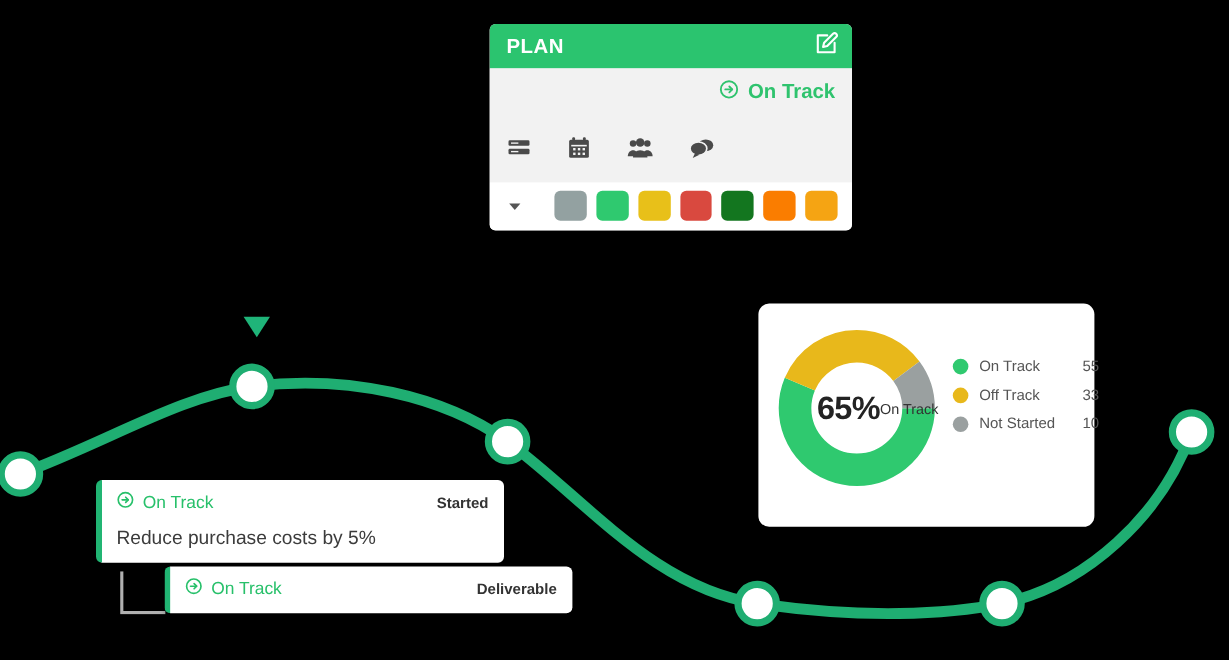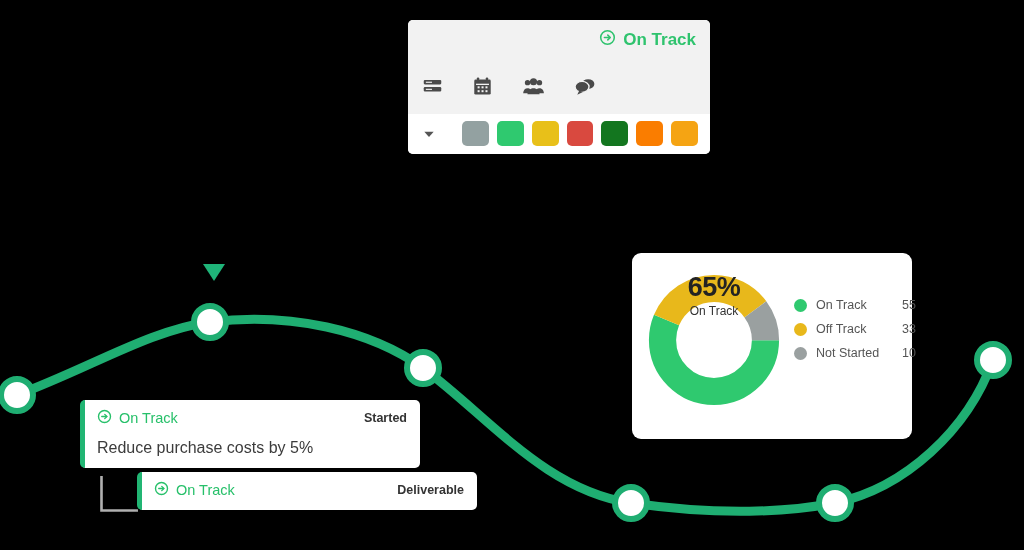--- a/index.html
+++ b/index.html
@@ -110,21 +110,21 @@
     box-shadow: 0 2px 7px rgba(0,0,0,.3);
     padding: 13px 0 0 0;
   }
   #agg-card .agg-title {
     text-align: center; color: #4a4a4a; font-size: 15.5px;
   }
   #agg-card .agg-body { display: flex; align-items: center; margin-top: 6px; }
   #agg-card .donut-wrap { position: relative; width: 136px; height: 136px; margin-left: 14px; }
   #agg-card .donut-center {
     position: absolute; inset: 0;
-    display: flex; flex-direction: column; align-items: center; justify-content: flex-start;
+    display: flex; flex-direction: row; align-items: center; justify-content: flex-end;
     pointer-events: none;
   }
   #agg-card .donut-pct { font-size: 27px; font-weight: bold; color: #232323; letter-spacing: -.5px; }
   #agg-card .donut-sub { font-size: 12px; color: #333333; margin-top: 1px; }
   #agg-card .legend { margin-left: 12px; margin-top: -22px; }
   #agg-card .legend-row {
     display: flex; align-items: center; height: 24px; font-size: 12.5px; color: #555555;
   }
   #agg-card .legend-dot { width: 13px; height: 13px; border-radius: 50%; margin-right: 9px; flex: 0 0 auto; }
   #agg-card .legend-label { width: 86px; }
@@ -147,20 +147,29 @@
       <circle cx="423" cy="368" r="16" fill="#ffffff" stroke="#1FAE72" stroke-width="6"></circle>
       <circle cx="631" cy="503" r="16" fill="#ffffff" stroke="#1FAE72" stroke-width="6"></circle>
       <circle cx="835" cy="503" r="16" fill="#ffffff" stroke="#1FAE72" stroke-width="6"></circle>
       <circle cx="993" cy="360" r="16" fill="#ffffff" stroke="#1FAE72" stroke-width="6"></circle>
     </g>
   </svg>
 
   <div class="bubble-tail"></div>
 
   <div id="plan-card">
+    <div class="plan-header">
+      <span class="label">PLAN</span>
+      <span>
+        <svg width="21" height="21" viewBox="0 0 24 24" fill="none" stroke="#ffffff" stroke-width="2" stroke-linecap="round" stroke-linejoin="round">
+          <path d="M4 4 h9 M4 4 v16 h16 v-9"></path>
+          <path d="M18.5 2.5 a2.1 2.1 0 0 1 3 3 L13 14 l-4 1 1-4 z"></path>
+        </svg>
+      </span>
+    </div>
 
     <div class="plan-body">
       <div class="plan-status">
         <span>
           <svg width="17" height="17" viewBox="0 0 24 24" fill="none" stroke="#2FC36E" stroke-width="2.2" stroke-linecap="round" stroke-linejoin="round">
             <circle cx="12" cy="12" r="9.6"></circle>
             <path d="M7.6 12 h8"></path>
               <path d="M12.4 8.6 L15.8 12 L12.4 15.4"></path>
           </svg>
         </span>

